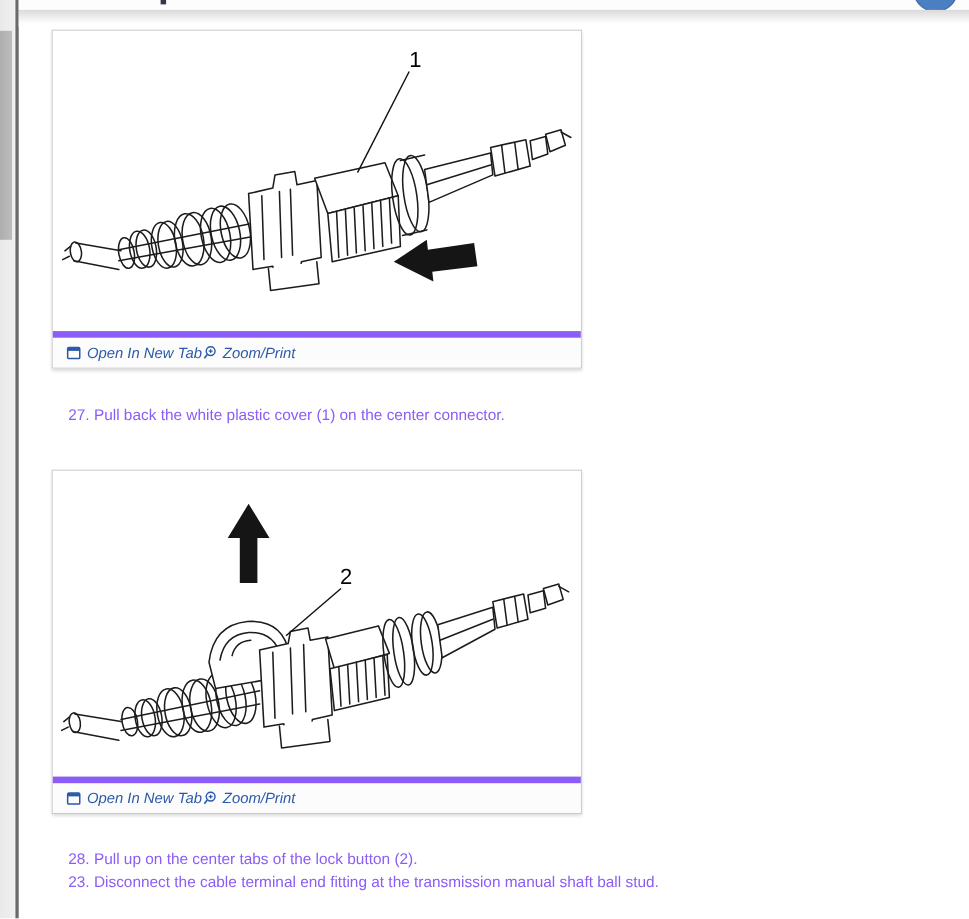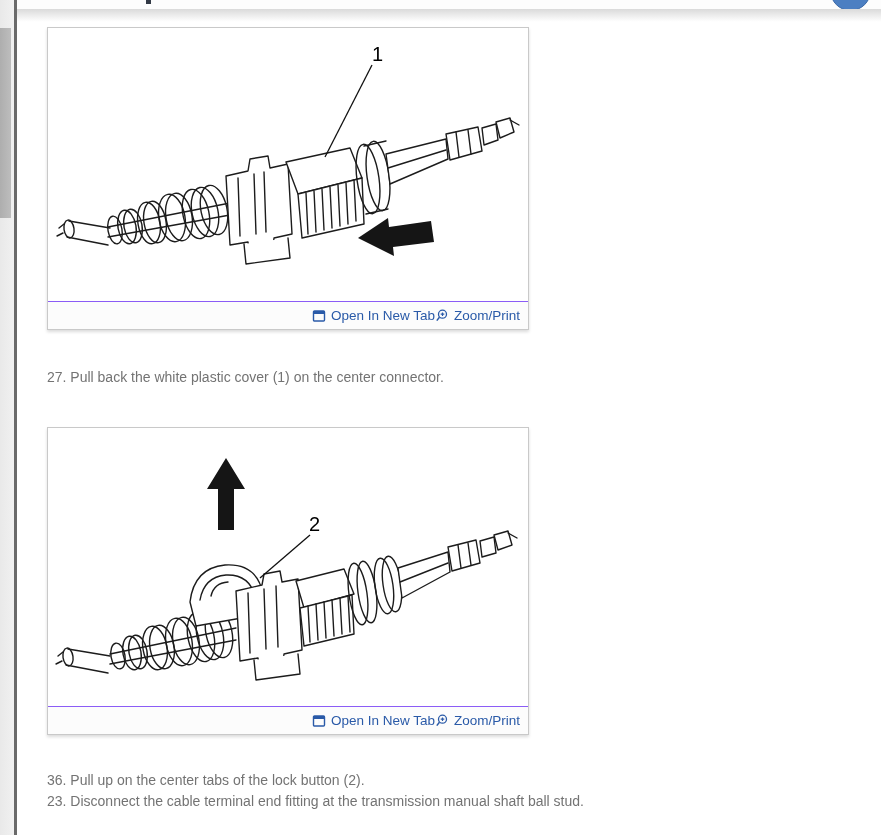--- a/index.html
+++ b/index.html
@@ -21,28 +21,28 @@
   .avatar{position:absolute;left:830px;top:-30px;width:39px;height:39px;border-radius:50%;
     background:#4c7fc2;border:1px solid #3c6aa8;}
   .topbar-shadow{position:absolute;left:17px;top:9px;right:0;height:15px;
     background:linear-gradient(#dadada,#ffffff 85%);}
 
   
   .figure{position:absolute;left:47px;width:480px;background:#ffffff;
     border:1px solid #c9c9c9;box-shadow:0 2px 3px rgba(0,0,0,0.14);}
   .figure .image-area{width:480px;background:#fff;}
   .figure .image-area svg{display:block;}
-  .figure-footer{height:27px;display:flex;justify-content:flex-end;align-items:center;
-    padding:0 8px 0 12px;background:#fcfcfc;border-top:1px solid #8b5cf6;}
+  .figure-footer{height:27px;display:flex;justify-content:flex-start;align-items:center;
+    padding:0 8px 0 12px;background:#fcfcfc;border-top:6px solid #8b5cf6;font-style:italic;}
   .flink{display:flex;align-items:center;gap:5px;color:#2a5aa8;font-size:13.5px;
     text-decoration:none;cursor:pointer;}
   .flink svg{display:block;}
 
   
-  .step{position:absolute;left:47px;color:#737373;font-size:14px;line-height:16px;white-space:nowrap;}
+  .step{position:absolute;left:62px;color:#8b5cf6;font-size:14px;line-height:16px;white-space:nowrap;}
 
   .art-text{font-family:"Liberation Sans",sans-serif;font-size:20px;fill:#000;}
 </style>
 </head>
 <body>
 
 <div class="rail">
   <div class="rail-thumb"></div>
 </div>
 <div class="rail-border"></div>
@@ -205,14 +205,14 @@
           <circle cx="7.5" cy="5.2" r="4" fill="none" stroke="#2a5aa8" stroke-width="1.3"></circle>
           <path d="M7.5,3.4 L7.5,7 M5.7,5.2 L9.3,5.2" stroke="#2a5aa8" stroke-width="1.2"></path>
           <path d="M4.4,8.3 L1.8,11.6" stroke="#2a5aa8" stroke-width="1.5"></path>
         </svg>
       </span>
       <span>Zoom/Print</span>
     </a>
   </div>
 </div>
 
-<div class="step" style="top:772px;">36. Pull up on the center tabs of the lock button (2).</div>
+<div class="step" style="top:772px;">28. Pull up on the center tabs of the lock button (2).</div>
 <div class="step" style="top:793px;">23. Disconnect the cable terminal end fitting at the transmission manual shaft ball stud.</div>
 
 </body></html>

